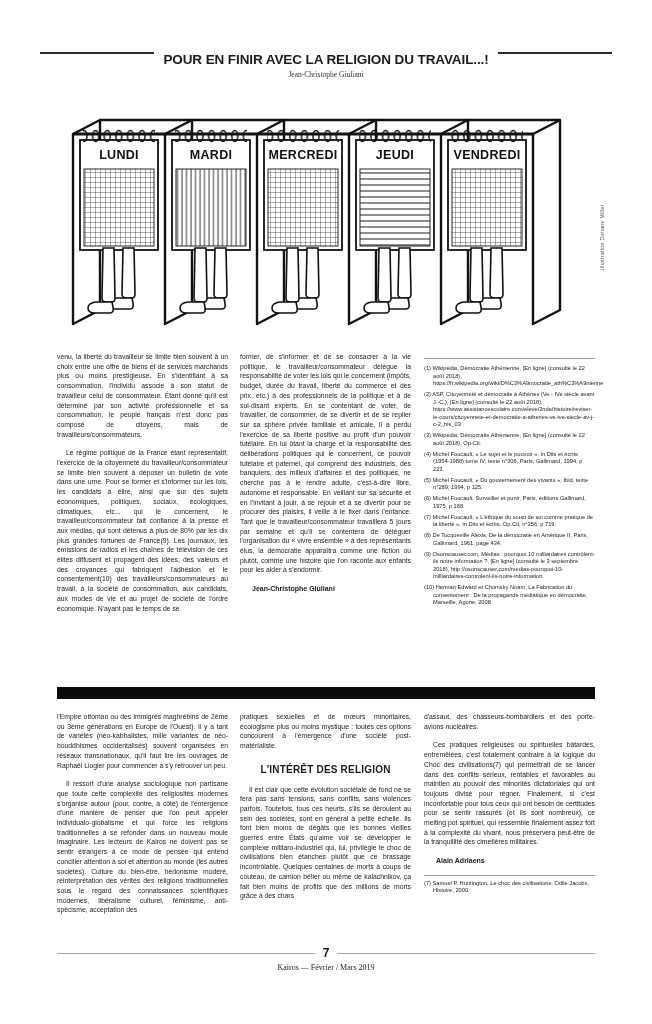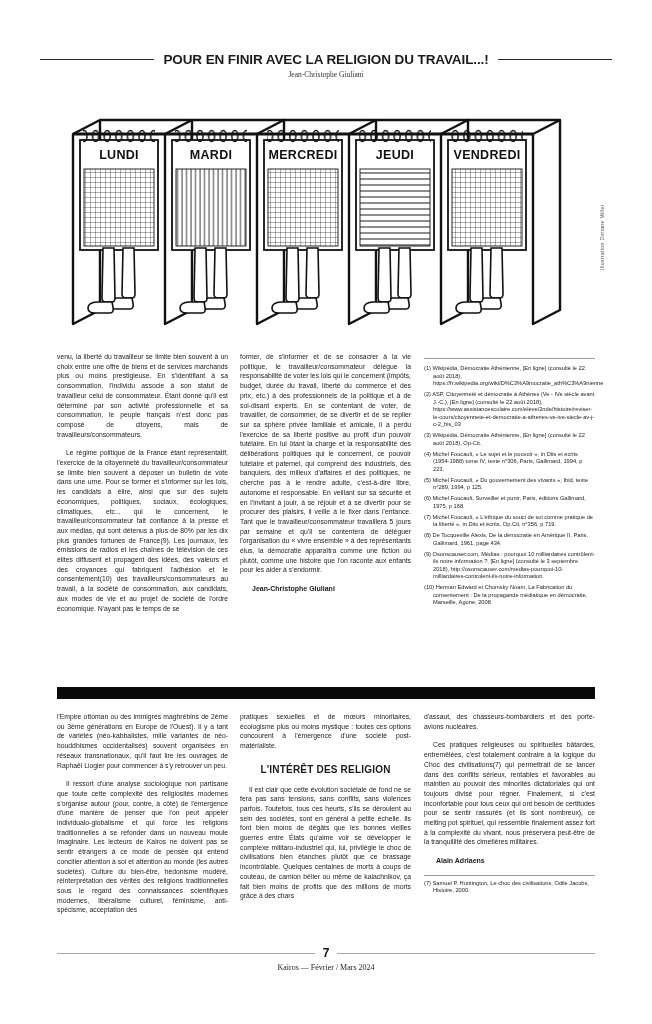--- a/index.html
+++ b/index.html
@@ -1,21 +1,21 @@
 <!DOCTYPE html>
 <html><head>
 <meta charset="utf-8">
 <style>
   html,body{margin:0;padding:0;background:#fff;}
   .page{position:relative;width:652px;height:1024px;background:#ffffff;overflow:hidden;
         font-family:"Liberation Sans",sans-serif;color:#1b1b1b;}
 
   
   .masthead{position:absolute;top:52px;left:40px;right:40px;}
-  .mast-row{display:flex;align-items:center;gap:9px;}
+  .mast-row{display:flex;gap:9px;}
   .mast-rule{flex:1;height:1.6px;background:#2a2a2a;}
   .title{margin:0;font-size:13.5px;font-weight:bold;letter-spacing:-0.1px;white-space:nowrap;
          font-family:"Liberation Sans",sans-serif;}
   .author{margin-top:3px;text-align:center;font-family:"Liberation Serif",serif;
           font-size:7.5px;color:#333;}
 
   
   .illustration{position:absolute;left:55px;top:112px;width:545px;height:235px;}
   .day-label{font-family:"Liberation Sans",sans-serif;font-weight:bold;font-size:12.5px;
              letter-spacing:.3px;fill:#111;}
@@ -206,15 +206,15 @@
     <div class="fn-block">
       <p>(7) Samuel P. Huntington, Le choc des civilisations, Odile Jacobs, Histoire, 2000.</p>
     </div>
   </section>
 
   <div class="page-num-row">
     <span class="rule"></span>
     <span class="pagenum">7</span>
     <span class="rule"></span>
   </div>
-  <div class="issue">Kairos — Février / Mars 2024</div>
+  <div class="issue">Kairos — Février / Mars 2019</div>
 
 </div>
 
 </body></html>

